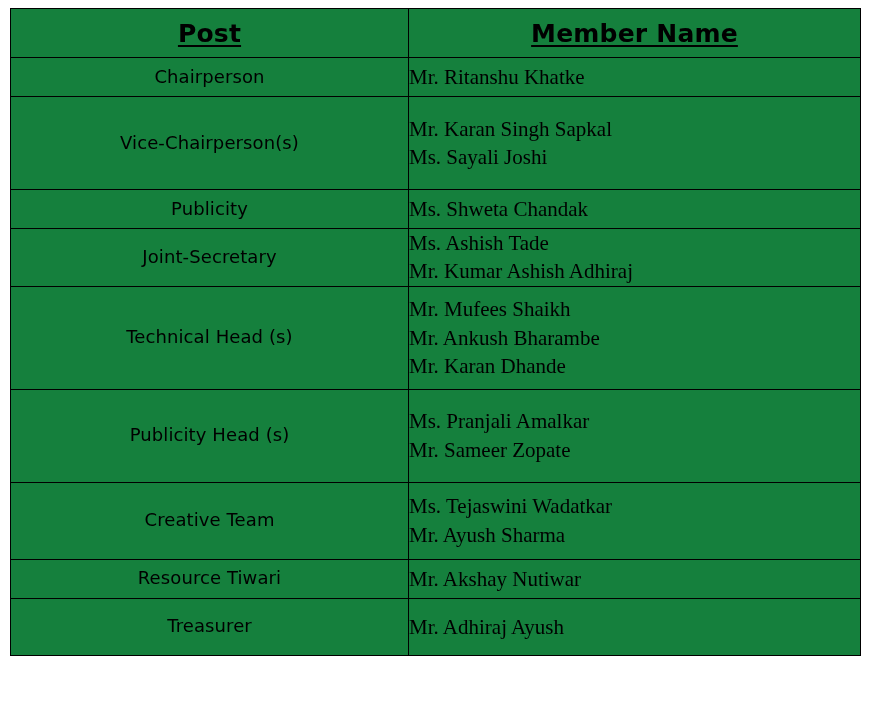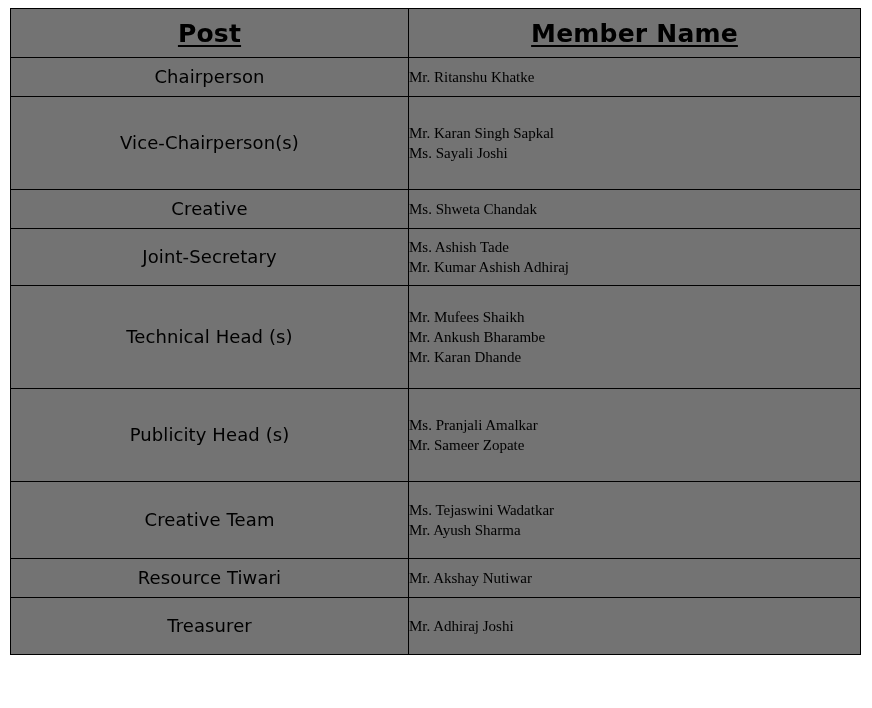--- a/index.html
+++ b/index.html
@@ -18,21 +18,21 @@
     width: 872px;
     height: 708px;
     position: relative;
     background: #ffffff;
   }
   table.committee-table {
     border-collapse: collapse;
     table-layout: fixed;
     width: 850px;
     margin: 8px 13px 0 10px;
-    background: #737373;
+    background: #15803d;
   }
   table.committee-table col.col-post { width: 398px; }
   table.committee-table col.col-name { width: 452px; }
 
   table.committee-table th,
   table.committee-table td {
     border: 1px solid #000000;
     vertical-align: middle;
     padding: 0;
   }
@@ -65,21 +65,21 @@
     letter-spacing: 0.1px;
   }
 
   
   .name-cell {
     text-align: left;
     padding: 6px 0 6px 11px;
   }
   .name-line {
     font-family: "Liberation Serif", serif;
-    font-size: 15px;
+    font-size: 21px;
     line-height: 1.35;
     white-space: nowrap;
   }
 
   
   .r-h     { height: 48px; }
   .r-1     { height: 38px; }
   .r-2     { height: 92px; }
   .r-3     { height: 38px; }
   .r-4     { height: 56px; }
@@ -124,21 +124,21 @@
           <div class="post-text">Vice-Chairperson(s)</div>
         </td>
         <td class="name-cell r-2">
           <div class="name-line">Mr. Karan Singh Sapkal</div>
           <div class="name-line">Ms. Sayali Joshi</div>
         </td>
       </tr>
 
       <tr>
         <td class="post-cell r-3">
-          <div class="post-text">Creative</div>
+          <div class="post-text">Publicity</div>
         </td>
         <td class="name-cell r-3">
           <div class="name-line">Ms. Shweta Chandak</div>
         </td>
       </tr>
 
       <tr>
         <td class="post-cell r-4">
           <div class="post-text">Joint-Secretary</div>
         </td>
@@ -187,18 +187,18 @@
         <td class="name-cell r-9">
           <div class="name-line">Mr. Akshay Nutiwar</div>
         </td>
       </tr>
 
       <tr>
         <td class="post-cell r-10">
           <div class="post-text">Treasurer</div>
         </td>
         <td class="name-cell r-10">
-          <div class="name-line">Mr. Adhiraj Joshi</div>
+          <div class="name-line">Mr. Adhiraj Ayush</div>
         </td>
       </tr>
     </tbody>
   </table>
 </div>
 
 </body></html>

